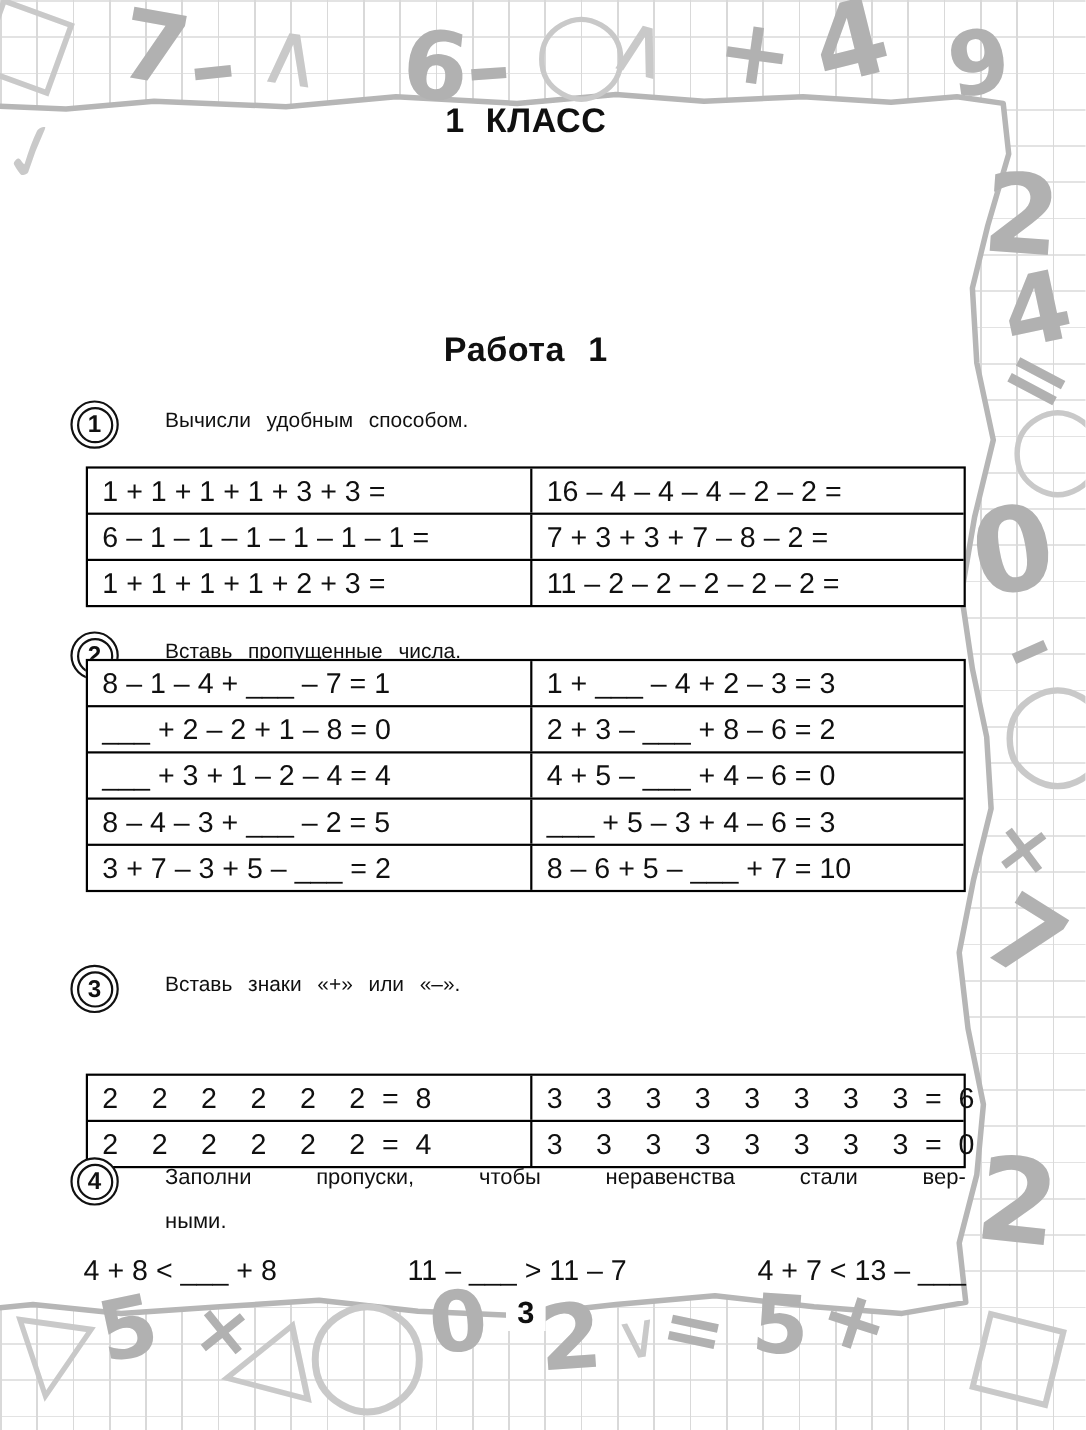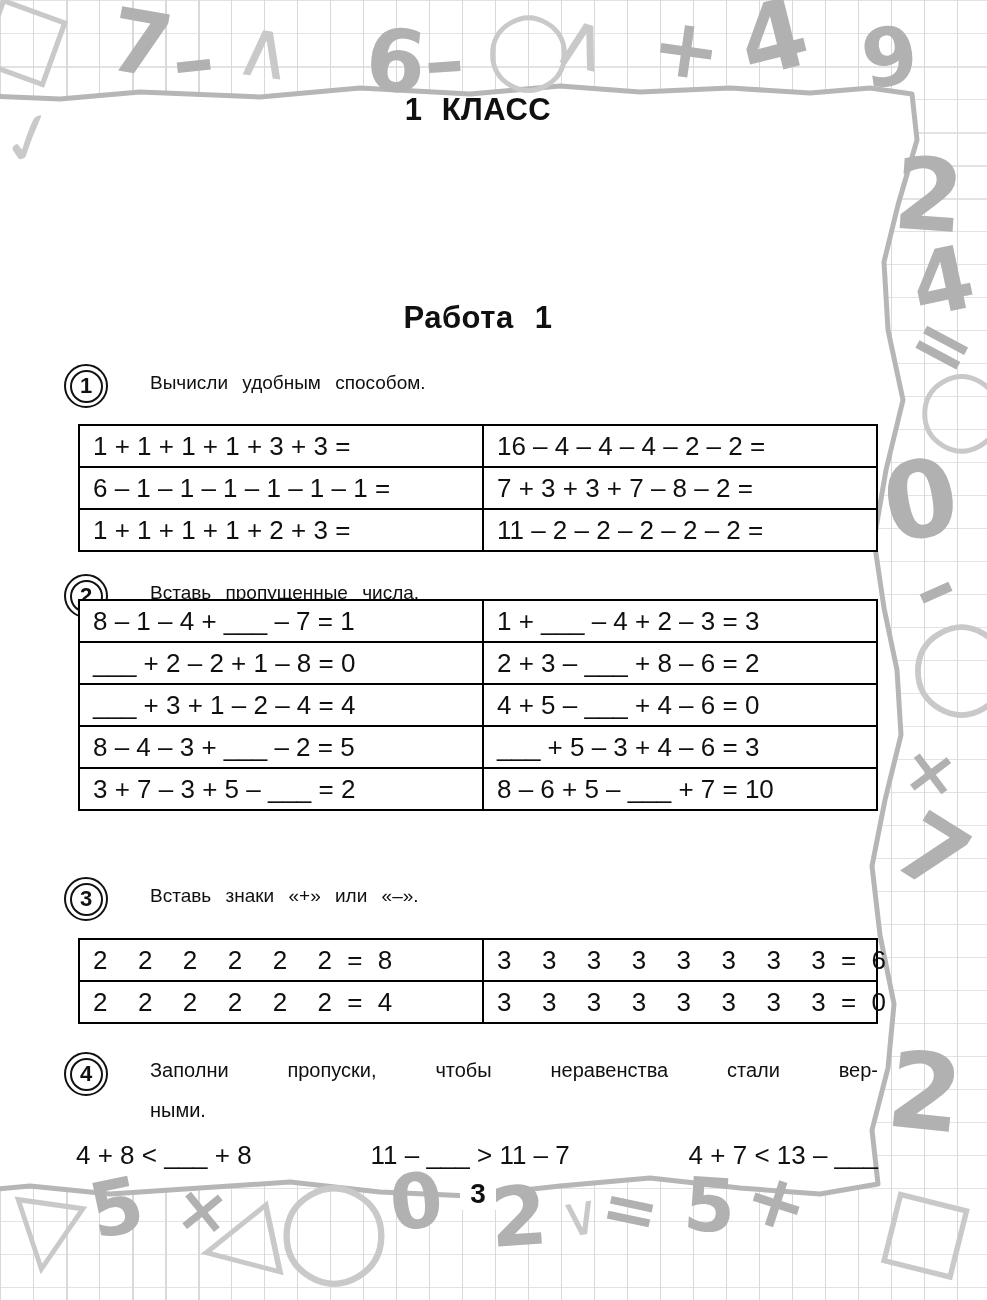--- a/index.html
+++ b/index.html
@@ -136,21 +136,21 @@
         <div class="t-row">
           <div class="cell">3 + 7 – 3 + 5 – ___ = 2</div>
           <div class="cell">8 – 6 + 5 – ___ + 7 = 10</div>
         </div>
       </div>
 
     <div class="badge" style="top:877px">
       <div class="badge-in">3</div>
     </div>
     <div class="prompt" style="top:885px">Вставь знаки «+» или «–».</div>
-    <div class="table gaps" style="top:938px">
+    <div class="table gaps" style="top:976px">
         <div class="t-row">
           <div class="cell">2  2  2  2  2  2 = 8</div>
           <div class="cell">3  3  3  3  3  3  3  3 = 6</div>
         </div>
         <div class="t-row">
           <div class="cell">2  2  2  2  2  2 = 4</div>
           <div class="cell">3  3  3  3  3  3  3  3 = 0</div>
         </div>
       </div>
 

